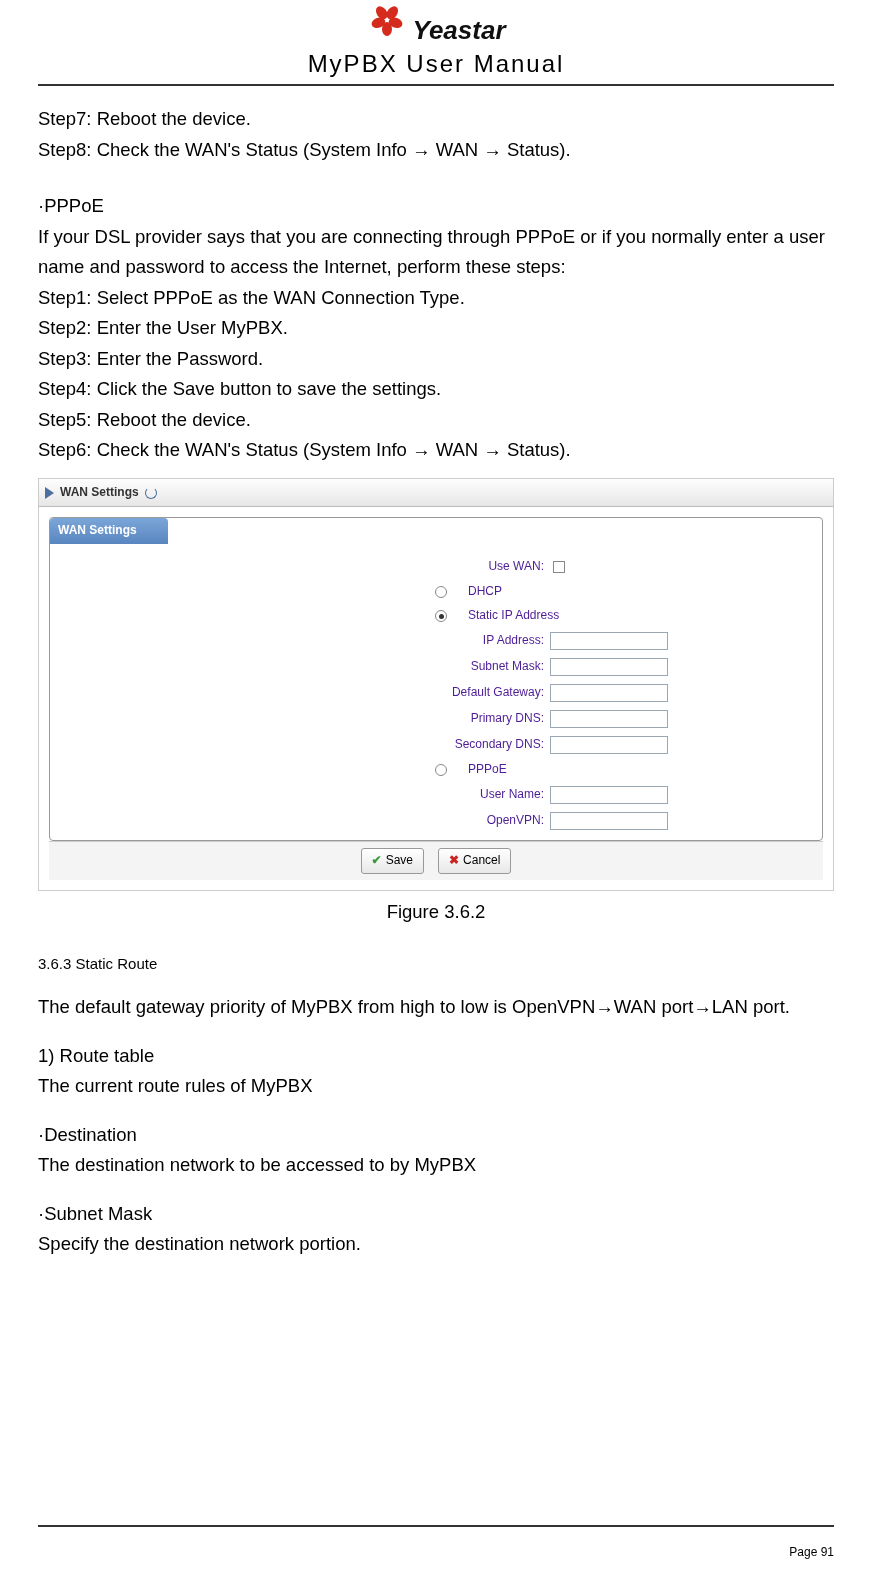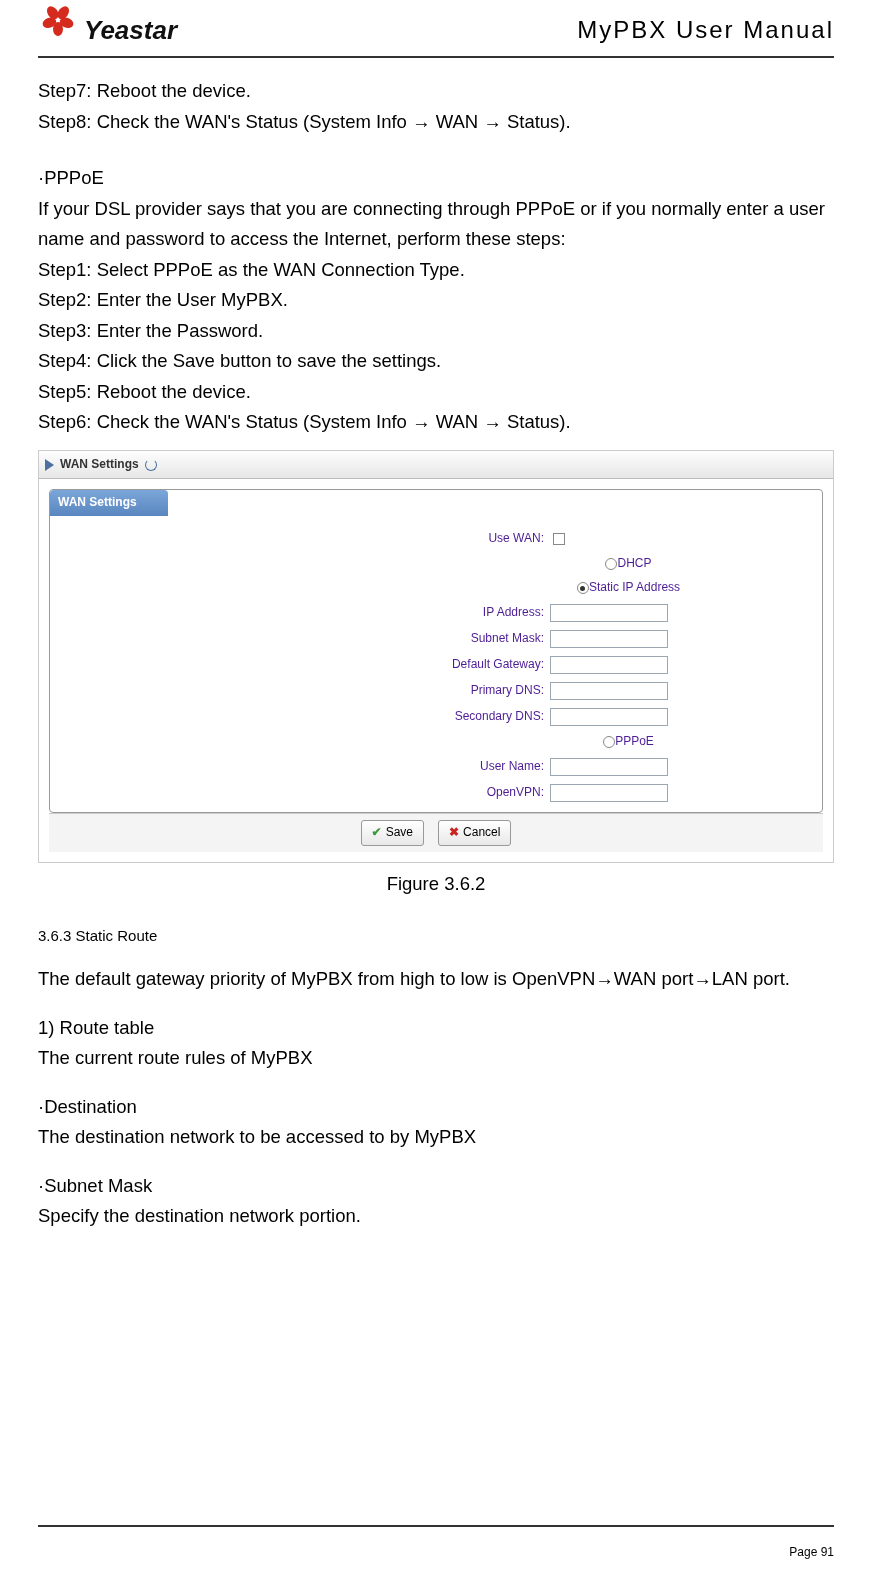--- a/index.html
+++ b/index.html
@@ -13,20 +13,21 @@
     padding: 0 38px;
   }
   .header-row {
     display: flex;
     justify-content: space-between;
     align-items: center;
     padding-top: 10px;
     padding-bottom: 6px;
     border-bottom: 2px solid #333;
     margin-bottom: 18px;
+    flex-direction: column;
   }
   .logo-wrap {
     display: flex;
     align-items: center;
     gap: 6px;
   }
   .logo-glyph {
     width: 40px;
     height: 40px;
     position: relative;
@@ -135,23 +136,22 @@
   .form-input {
     width: 118px;
     height: 18px;
     border: 1px solid #9ba7b3;
     background: #fff;
   }
   .radio-row {
     padding-left: 385px;
     display: flex;
     align-items: center;
-    gap: 0;
+    gap: 21px;
     height: 24px;
-    justify-content: center;
   }
   .radio-dot {
     width: 12px; height: 12px;
     border: 1px solid #888;
     border-radius: 50%;
     display: inline-flex;
     align-items: center;
     justify-content: center;
     background: #fff;
   }

